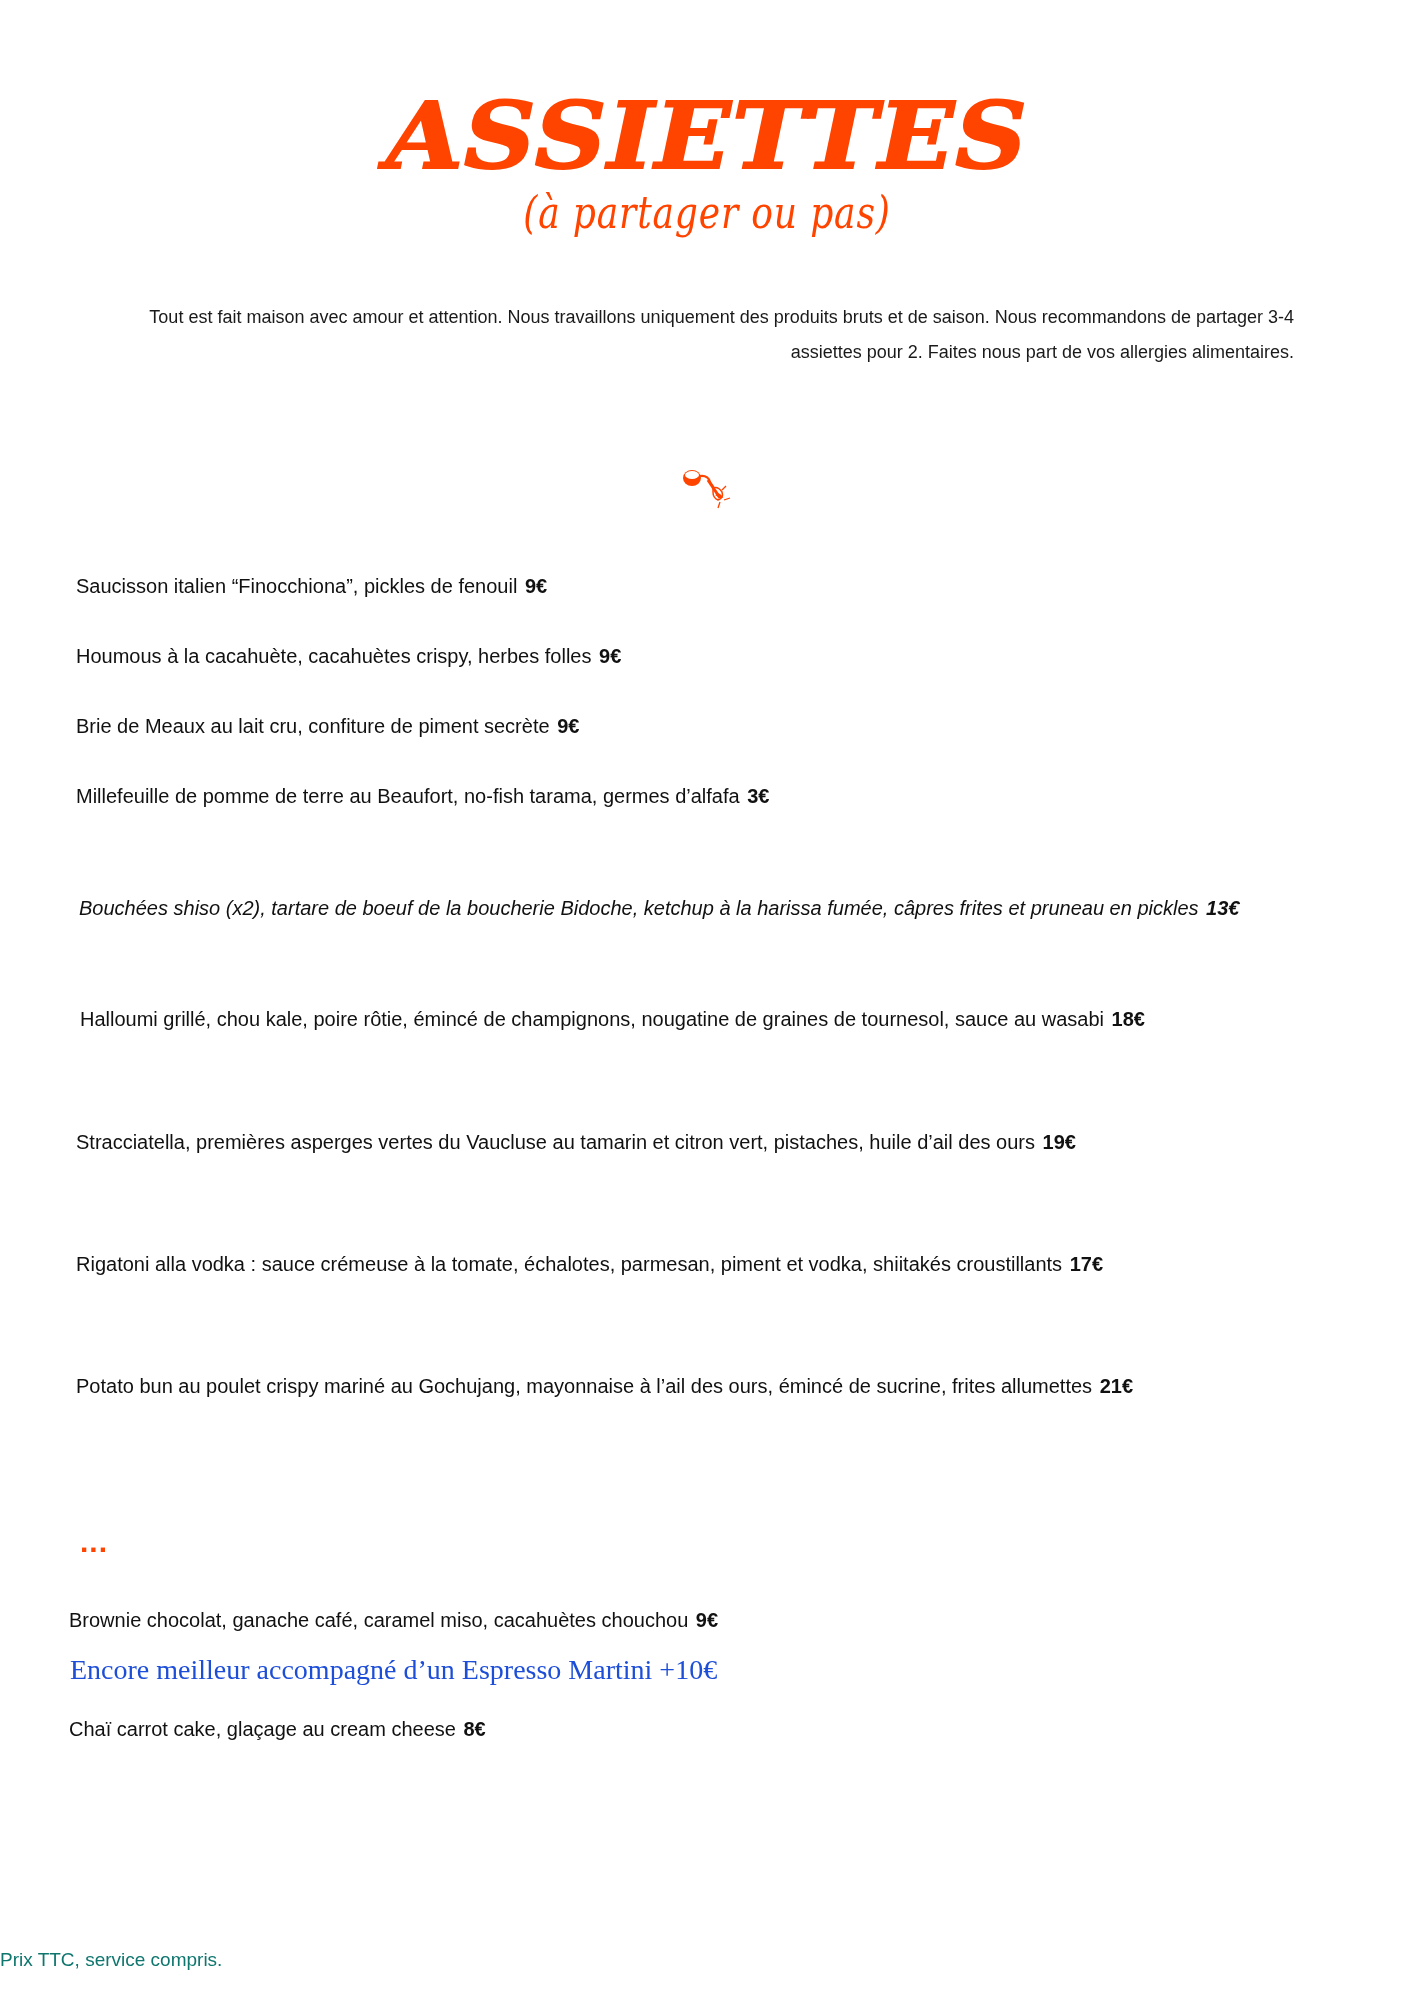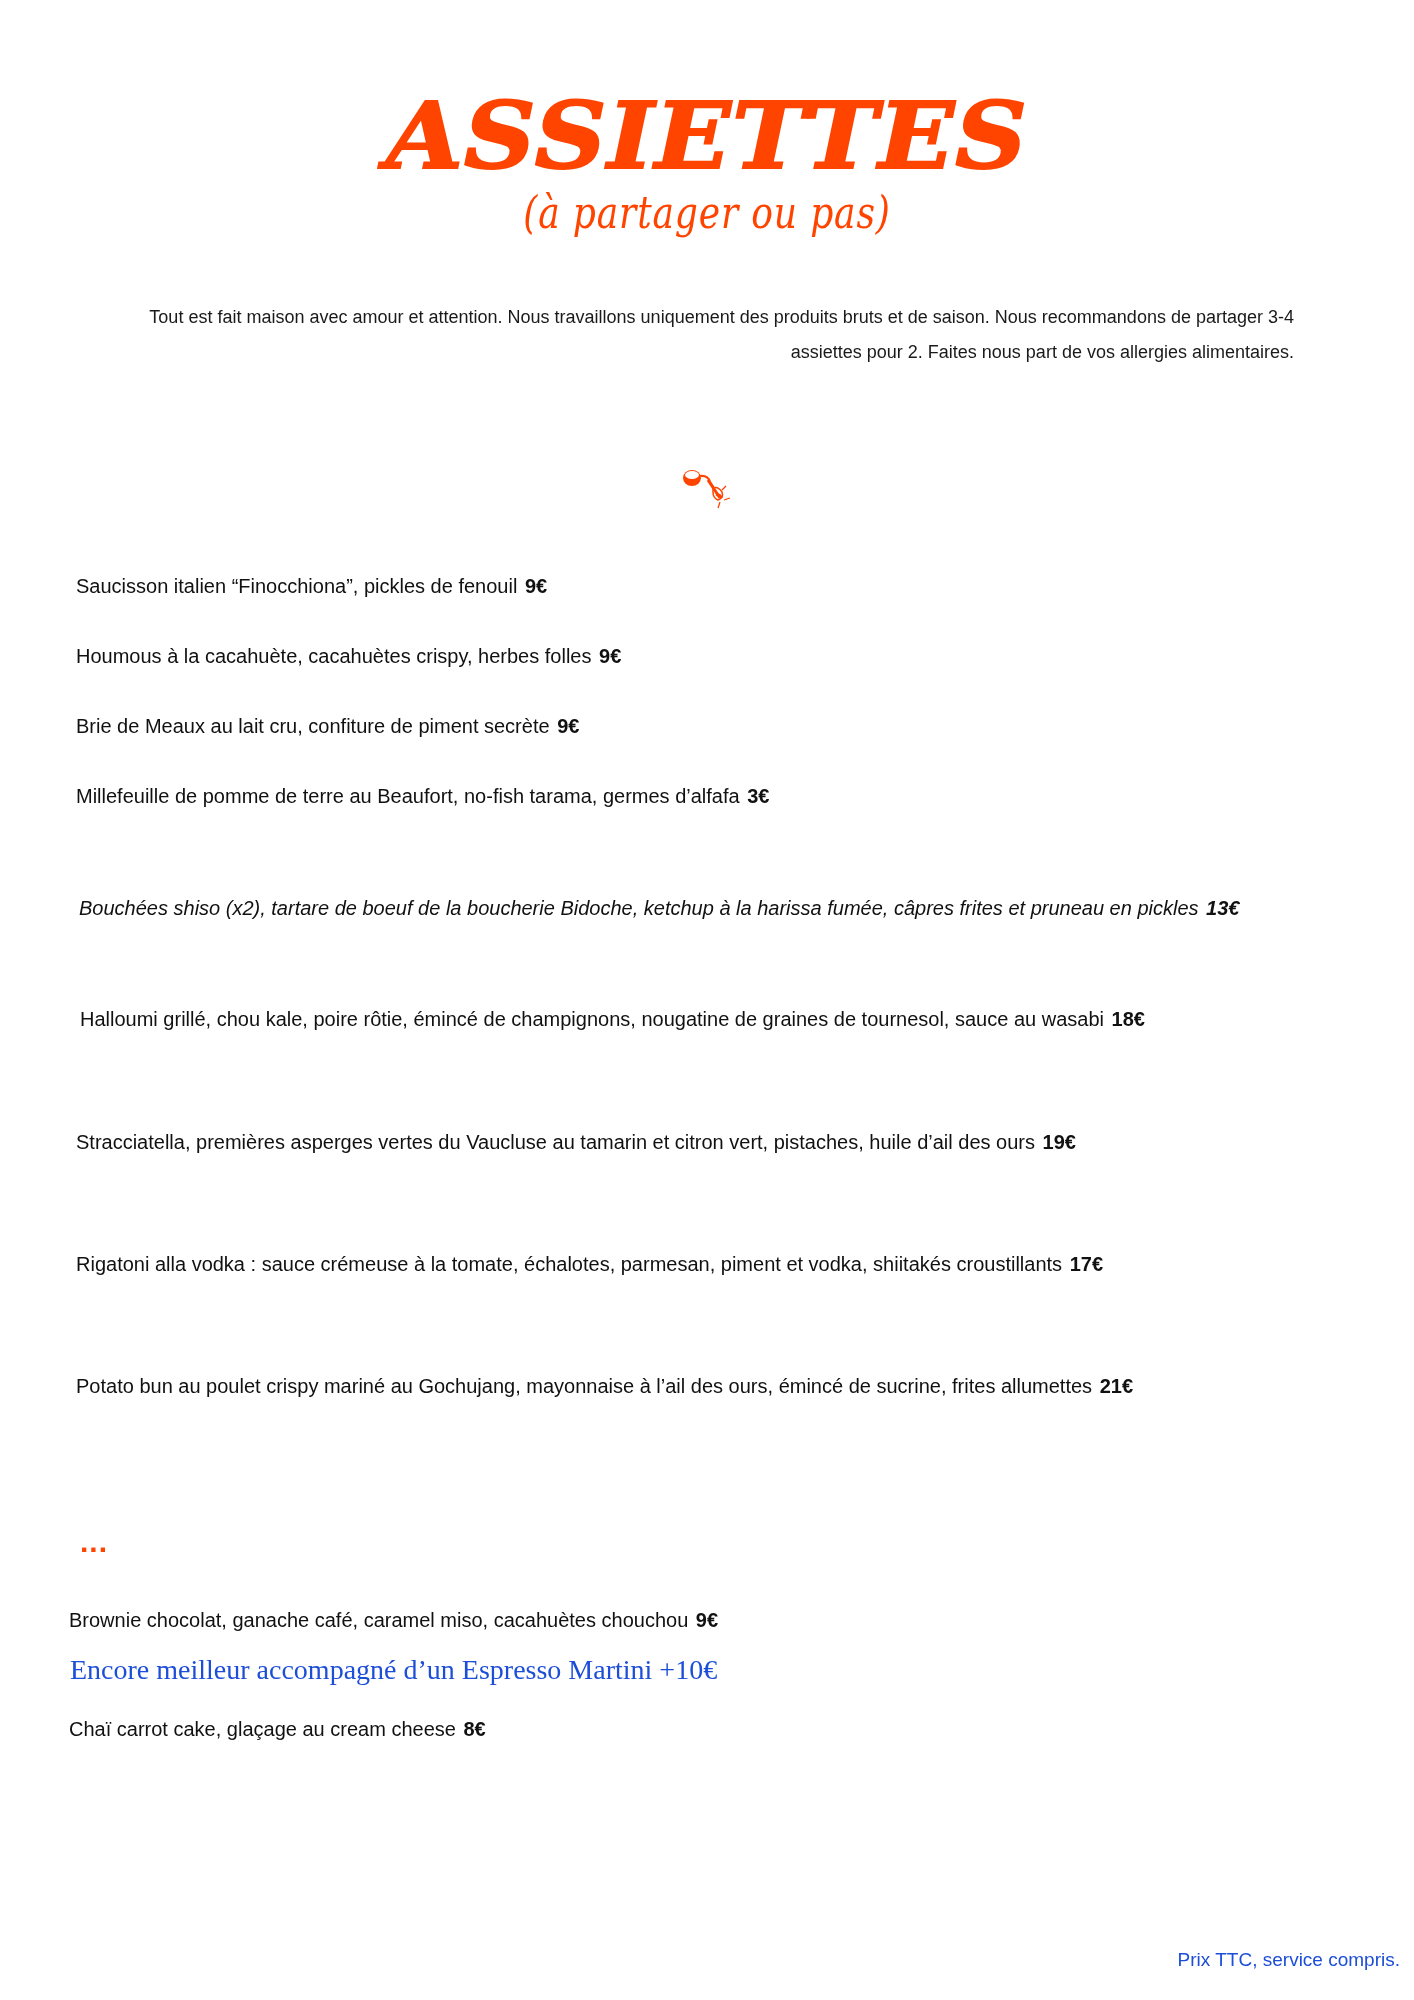--- a/index.html
+++ b/index.html
@@ -88,23 +88,23 @@
       font-size: 28px;
       line-height: 36px;
       color: #1d4ed8;
       margin-top: 12px;
     }
     .footer {
       position: absolute;
       left: 0;
       width: 1400px;
       top: 1949px;
-      text-align: right;
+      text-align: left;
       font-size: 19px;
-      color: #1d4ed8;
+      color: #0f766e;
     }
   </style>
 </head>
 <body>
 
 <div class="header">
   <div class="title">ASSIETTES</div>
   <div class="subtitle">(à partager ou pas)</div>
 </div>
 

